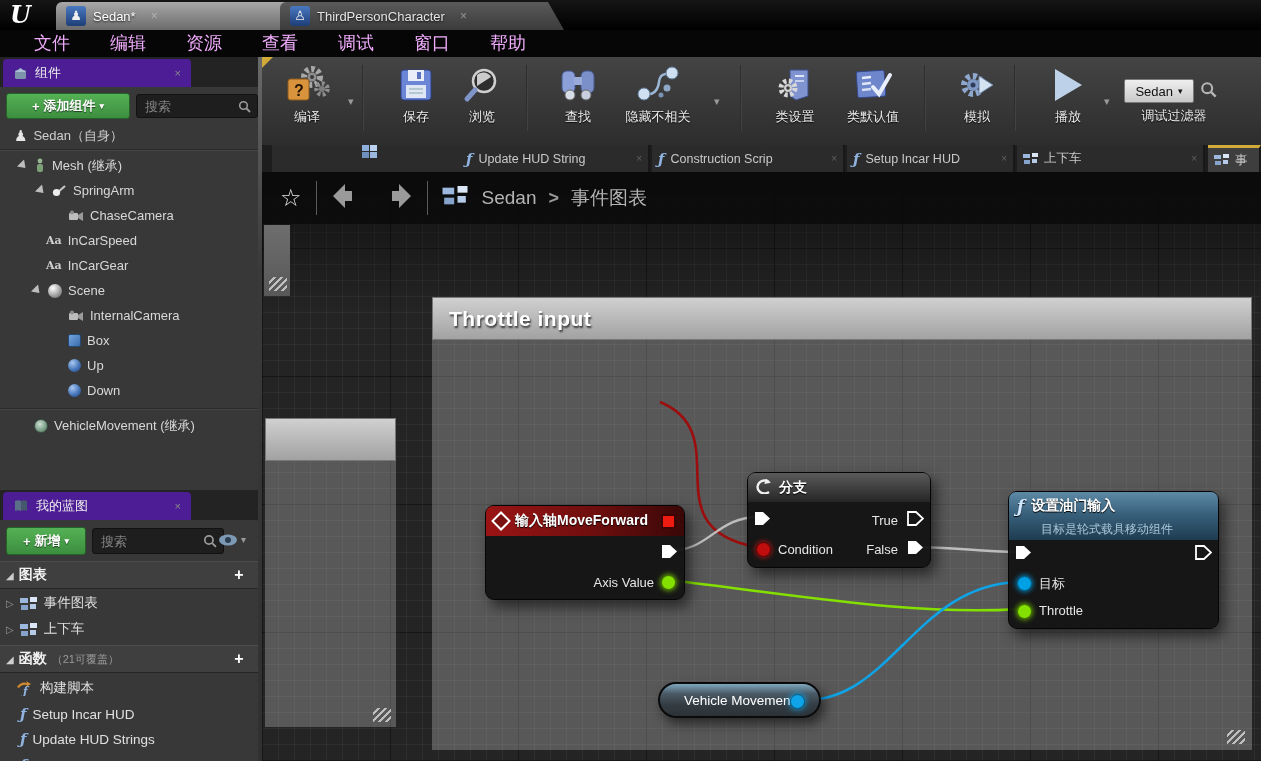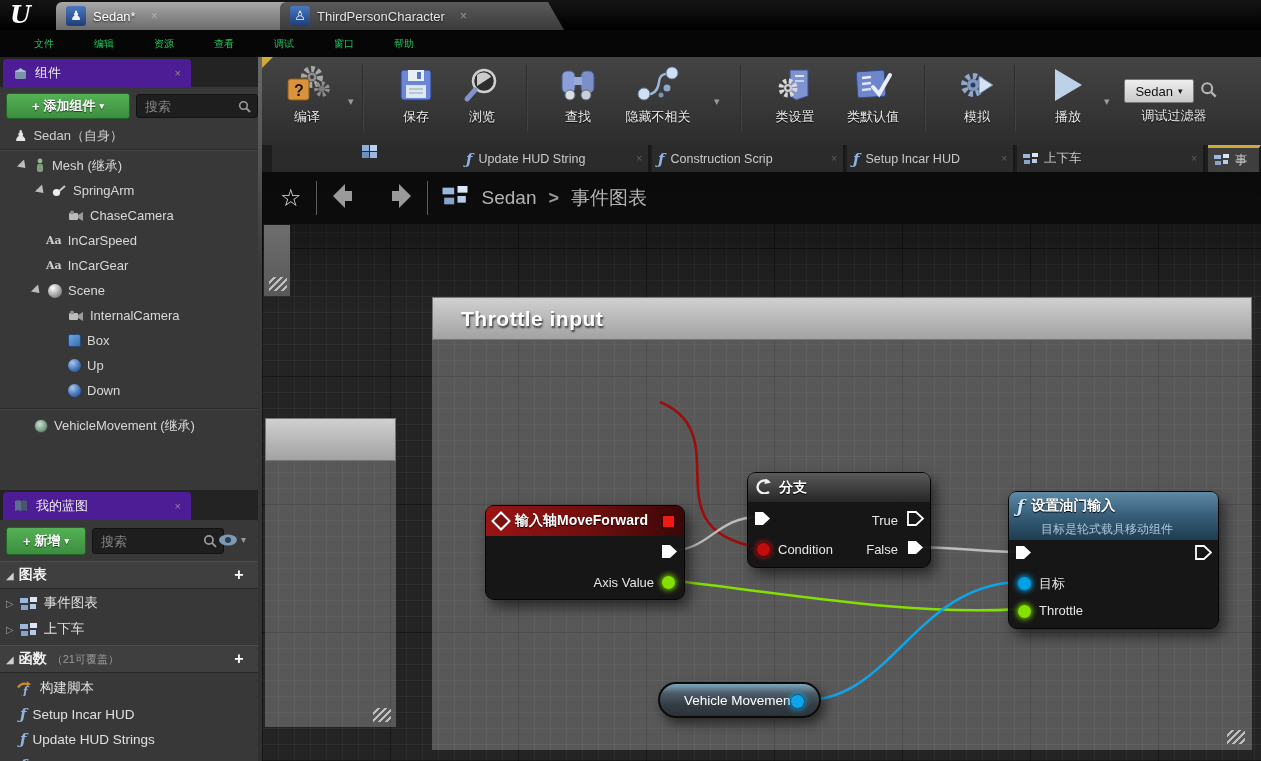--- a/index.html
+++ b/index.html
@@ -10,21 +10,21 @@
   #titlebar{left:0;top:0;width:1261px;height:30px;background:linear-gradient(#151515,#000);}
   #uelogo{left:10px;top:1px;width:40px;height:28px;color:#fff;font-family:"DejaVu Serif",serif;font-style:italic;font-weight:bold;font-size:24px;line-height:28px;}
   .wtab{top:2px;height:28px;display:flex;align-items:center;gap:7px;padding:0 26px 0 10px;clip-path:polygon(0 100%,0 0,calc(100% - 16px) 0,100% 100%);border-radius:6px 0 0 0;}
   .wtab.active{background:linear-gradient(#a8a8a8,#6b6b6b);}
   .wtab.inactive{background:linear-gradient(#5a5a5a,#3b3b3b);}
   .wtab .ticon{width:20px;height:20px;border-radius:3px;background:linear-gradient(#4a79c0,#1d3e77);display:flex;align-items:center;justify-content:center;color:#f0f0f0;font-size:13px;line-height:20px;}
   .wtab .tlabel{font-size:13px;color:#fff;text-shadow:0 1px 2px rgba(0,0,0,.8);white-space:nowrap;}
   .wtab .tclose{color:#cfcfcf;opacity:.55;font-size:12px;margin-left:8px;}
   
   #menubar{left:0;top:30px;width:1261px;height:27px;background:#060606;display:flex;align-items:center;padding-left:14px;gap:0;}
-  .menuitem{color:#22c55e;font-size:10px;padding:0 20px;line-height:27px;}
+  .menuitem{color:#f0abfc;font-size:18px;padding:0 20px;line-height:27px;}
   
   #sidebar{left:0;top:57px;width:258px;height:704px;background:#383838;}
   .ptabstrip{left:0;width:258px;height:30px;background:#232323;}
   .ptab{left:3px;top:2px;height:28px;background:#4c1d95;border-radius:4px 4px 0 0;display:flex;align-items:center;gap:7px;padding:0 10px;width:168px;}
   .ptab .plabel{color:#ededed;font-size:13px;}
   .ptab .pclose{margin-left:auto;color:#8a8a8a;font-size:11px;}
   .greenbtn{background:linear-gradient(#55b155,#3c8e3f);border:1px solid #246327;border-radius:3px;color:#fff;font-weight:bold;font-size:13px;display:flex;align-items:center;justify-content:center;gap:4px;text-shadow:0 1px 1px rgba(0,0,0,.6);}
   .searchbox{background:#1e1e1e;border:1px solid #121212;border-radius:3px;display:flex;align-items:center;padding:0 6px;}
   .searchbox input{flex:1;background:transparent;border:none;outline:none;color:#cfcfcf;font-size:13px;width:70%;font-family:"Liberation Sans",sans-serif;}
   .searchbox input::placeholder{color:#858585;}
@@ -69,21 +69,21 @@
   #graphshade{left:0;top:0;width:999px;height:140px;background:linear-gradient(rgba(0,0,0,.55),rgba(0,0,0,0));}
   #breadcrumbbar{left:0;top:0;width:999px;height:52px;background:rgba(10,10,10,.8);display:flex;align-items:center;}
   .bsep{width:1px;height:34px;background:#5a5a5a;margin:0 14px;}
   #bstar{color:#e6e6e6;font-size:24px;margin-left:18px;}
   .bctext{color:#b4b4b4;font-size:19px;}
   .bcsep{color:#9a9a9a;font-size:18px;font-weight:bold;margin:0 12px;}
   
   .commenthdr{position:absolute;background:linear-gradient(#d0d0d0,#a2a2a2);border:1px solid #777;box-sizing:border-box;}
   .commentbody{position:absolute;background:rgba(255,255,255,.24);}
   .cgrip{position:absolute;width:18px;height:14px;background:repeating-linear-gradient(135deg,transparent 0 3px,#d8d8d8 3px 5px);opacity:.8;}
-  .ctitle{color:#fff;font-weight:bold;font-size:21px;line-height:41px;padding-left:16px;text-shadow:1px 2px 2px rgba(0,0,0,.7);letter-spacing:.5px;margin-left:12px;}
+  .ctitle{color:#fff;font-weight:bold;font-size:21px;line-height:41px;padding-left:16px;text-shadow:1px 2px 2px rgba(0,0,0,.7);letter-spacing:.5px;}
   
   .node{position:absolute;background:rgba(18,18,18,.94);border:1.5px solid #050505;border-radius:9px;box-shadow:5px 7px 14px rgba(0,0,0,.55);}
   .nhdr{border-radius:7px 7px 0 0;display:flex;align-items:center;gap:7px;padding:0 8px;color:#fff;font-weight:bold;font-size:14px;text-shadow:0 1px 1px #000;}
   .pinlbl{position:absolute;color:#e6e6e6;font-size:13px;white-space:nowrap;}
   .dpin{position:absolute;width:13px;height:13px;border-radius:50%;}
   .pill{position:absolute;border:2px solid #0a0a0a;border-radius:19px;box-shadow:4px 6px 12px rgba(0,0,0,.55);box-sizing:border-box;}
   .execpin{position:absolute;}
   
   .cube{width:13px;height:13px;border-radius:2px;background:linear-gradient(135deg,#73a7e0,#3a6cab);border:1px solid #244a78;box-sizing:border-box;}
   .sphere{width:13px;height:13px;border-radius:50%;background:radial-gradient(circle at 35% 30%,#a8c8f0,#3f6fb4 60%,#27497c);}

